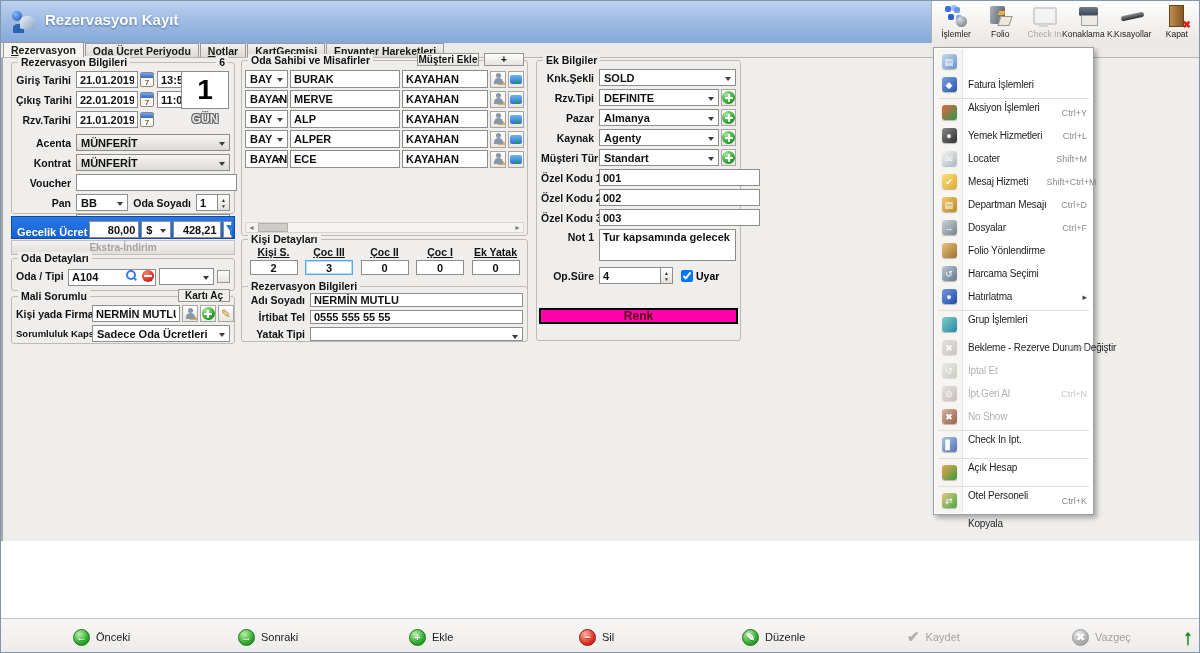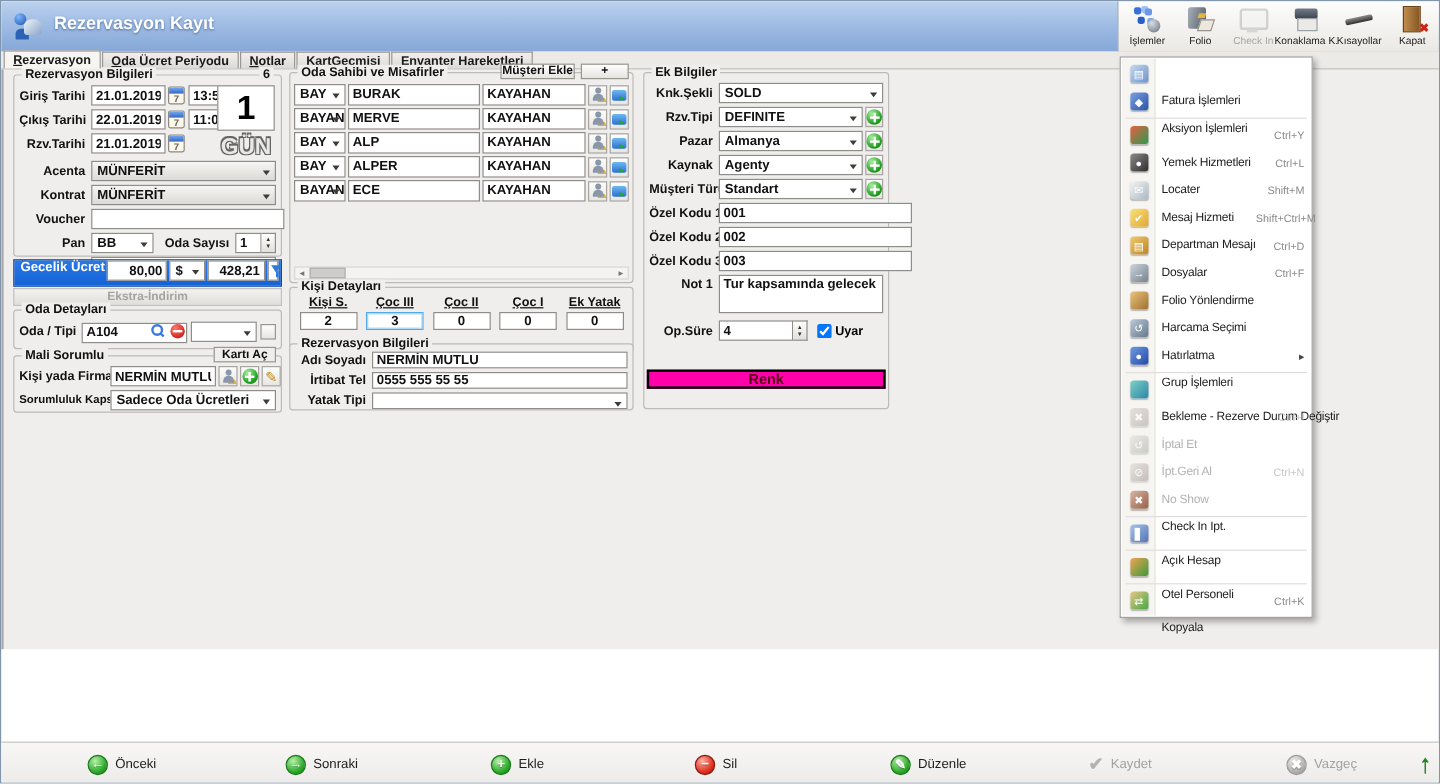--- a/index.html
+++ b/index.html
@@ -56,23 +56,23 @@
   .fsel{position:relative;height:17px;border:1px solid #8f8d8a;background:#fff;display:flex;align-items:center;padding:0 14px 0 4px;font-size:11px;font-weight:bold;color:#111;overflow:hidden;white-space:nowrap;}
   .fsel::after{content:"";position:absolute;right:4px;top:7px;border:3.5px solid transparent;border-top:4.5px solid #3c3c3c;}
   .fsel.gray{background:linear-gradient(#f6f5f3,#dcdad6);}
   .cal-icon{width:14px;height:15px;border:1px solid #8a8884;background:#fdf8ea;position:relative;border-radius:2px;margin-left:2px;flex-shrink:0;}
   .cal-icon::before{content:"";position:absolute;left:0;right:0;top:0;height:5px;background:linear-gradient(#74a8ee,#3468c0);}
   .cal-icon::after{content:"7";position:absolute;left:0;right:0;bottom:-1px;text-align:center;font-size:8px;font-weight:bold;color:#666;}
   .spinbox{display:flex;}
   .spin{width:12px;height:17px;border:1px solid #8f8d8a;border-left:none;background:linear-gradient(#fdfdfd,#e2e0dc);display:flex;flex-direction:column;align-items:center;justify-content:center;font-size:5px;line-height:6px;color:#333;}
 
   .day-box{position:absolute;right:5px;top:8px;width:48px;height:38px;border:1px solid #8f8d8a;background:#fff;display:flex;align-items:center;justify-content:center;font-size:28px;font-weight:bold;color:#000;}
-  .day-unit{position:absolute;right:5px;top:49px;width:48px;text-align:center;font-size:19px;font-weight:bold;color:#e8e8e8;text-shadow:-1px -1px 0 #666,1px -1px 0 #666,-1px 1px 0 #666,1px 1px 0 #666;}
-
-  .rate-bar{position:absolute;left:8px;top:158px;width:224px;height:23px;border:1px solid #0c4ab0;display:flex;align-items:flex-start;padding:0 2px;gap:2px;}
+  .day-unit{position:absolute;right:5px;top:49px;width:48px;text-align:center;font-size:12px;font-weight:bold;color:#e8e8e8;text-shadow:-1px -1px 0 #666,1px -1px 0 #666,-1px 1px 0 #666,1px 1px 0 #666;}
+
+  .rate-bar{position:absolute;left:8px;top:158px;width:224px;height:23px;border:1px solid #0c4ab0;display:flex;align-items:flex-end;padding:0 2px;gap:2px;}
   .rate-label{flex:1;font-size:11px;font-weight:bold;color:#fff;padding-left:3px;white-space:nowrap;}
   .funnel-btn{width:15px;height:17px;background:#fff;border:1px solid #8f8d8a;position:relative;}
   .funnel-btn::before{content:"";position:absolute;left:2px;top:3px;border-left:4.5px solid transparent;border-right:4.5px solid transparent;border-top:6px solid #2a7ae0;}
   .funnel-btn::after{content:"";position:absolute;left:6px;top:8px;width:2px;height:5px;background:#2a7ae0;}
   .extra-btn{position:absolute;left:8px;top:182px;width:224px;height:15px;background:linear-gradient(#f4f3f1,#e0deda);border:1px solid #c2c0bc;color:#a5a3a0;font-size:10px;font-weight:bold;display:flex;align-items:center;justify-content:center;}
 
   .xbtn{background:linear-gradient(#fefefe,#e6e4e0);border:1px solid #989690;font-size:10px;font-weight:bold;color:#111;display:flex;align-items:center;justify-content:center;white-space:nowrap;}
 
   .icon-btn{width:16px;height:17px;background:linear-gradient(#fdfdfd,#e8e6e2);border:1px solid #a8a6a2;display:flex;align-items:center;justify-content:center;flex-shrink:0;}
   .icon-person{width:11px;height:12px;position:relative;}
@@ -214,21 +214,21 @@
       </div>
       <div class="frow">
         <div class="flabel" style="width:60px;">Voucher</div>
         <input class="tin" style="flex: 1 1 0%;">
       </div>
       <div class="frow">
         <div class="flabel" style="width:60px;">Pan</div>
         <div class="fsel" style="width:52px;">
             <span>BB</span>
           </div>
-        <div class="flabel" style="flex:1;">Oda Sayısı</div>
+        <div class="flabel" style="flex:1;">Oda Soyadı</div>
         <div class="spinbox">
           <input class="tin" style="width: 22px;" value="1">
           <div class="spin">
               <span>▲</span>
               <span>▼</span>
             </div>
         </div>
       </div>
       <div class="frow">
         <div class="flabel" style="width:60px;">Ülke / Uyruk</div>

